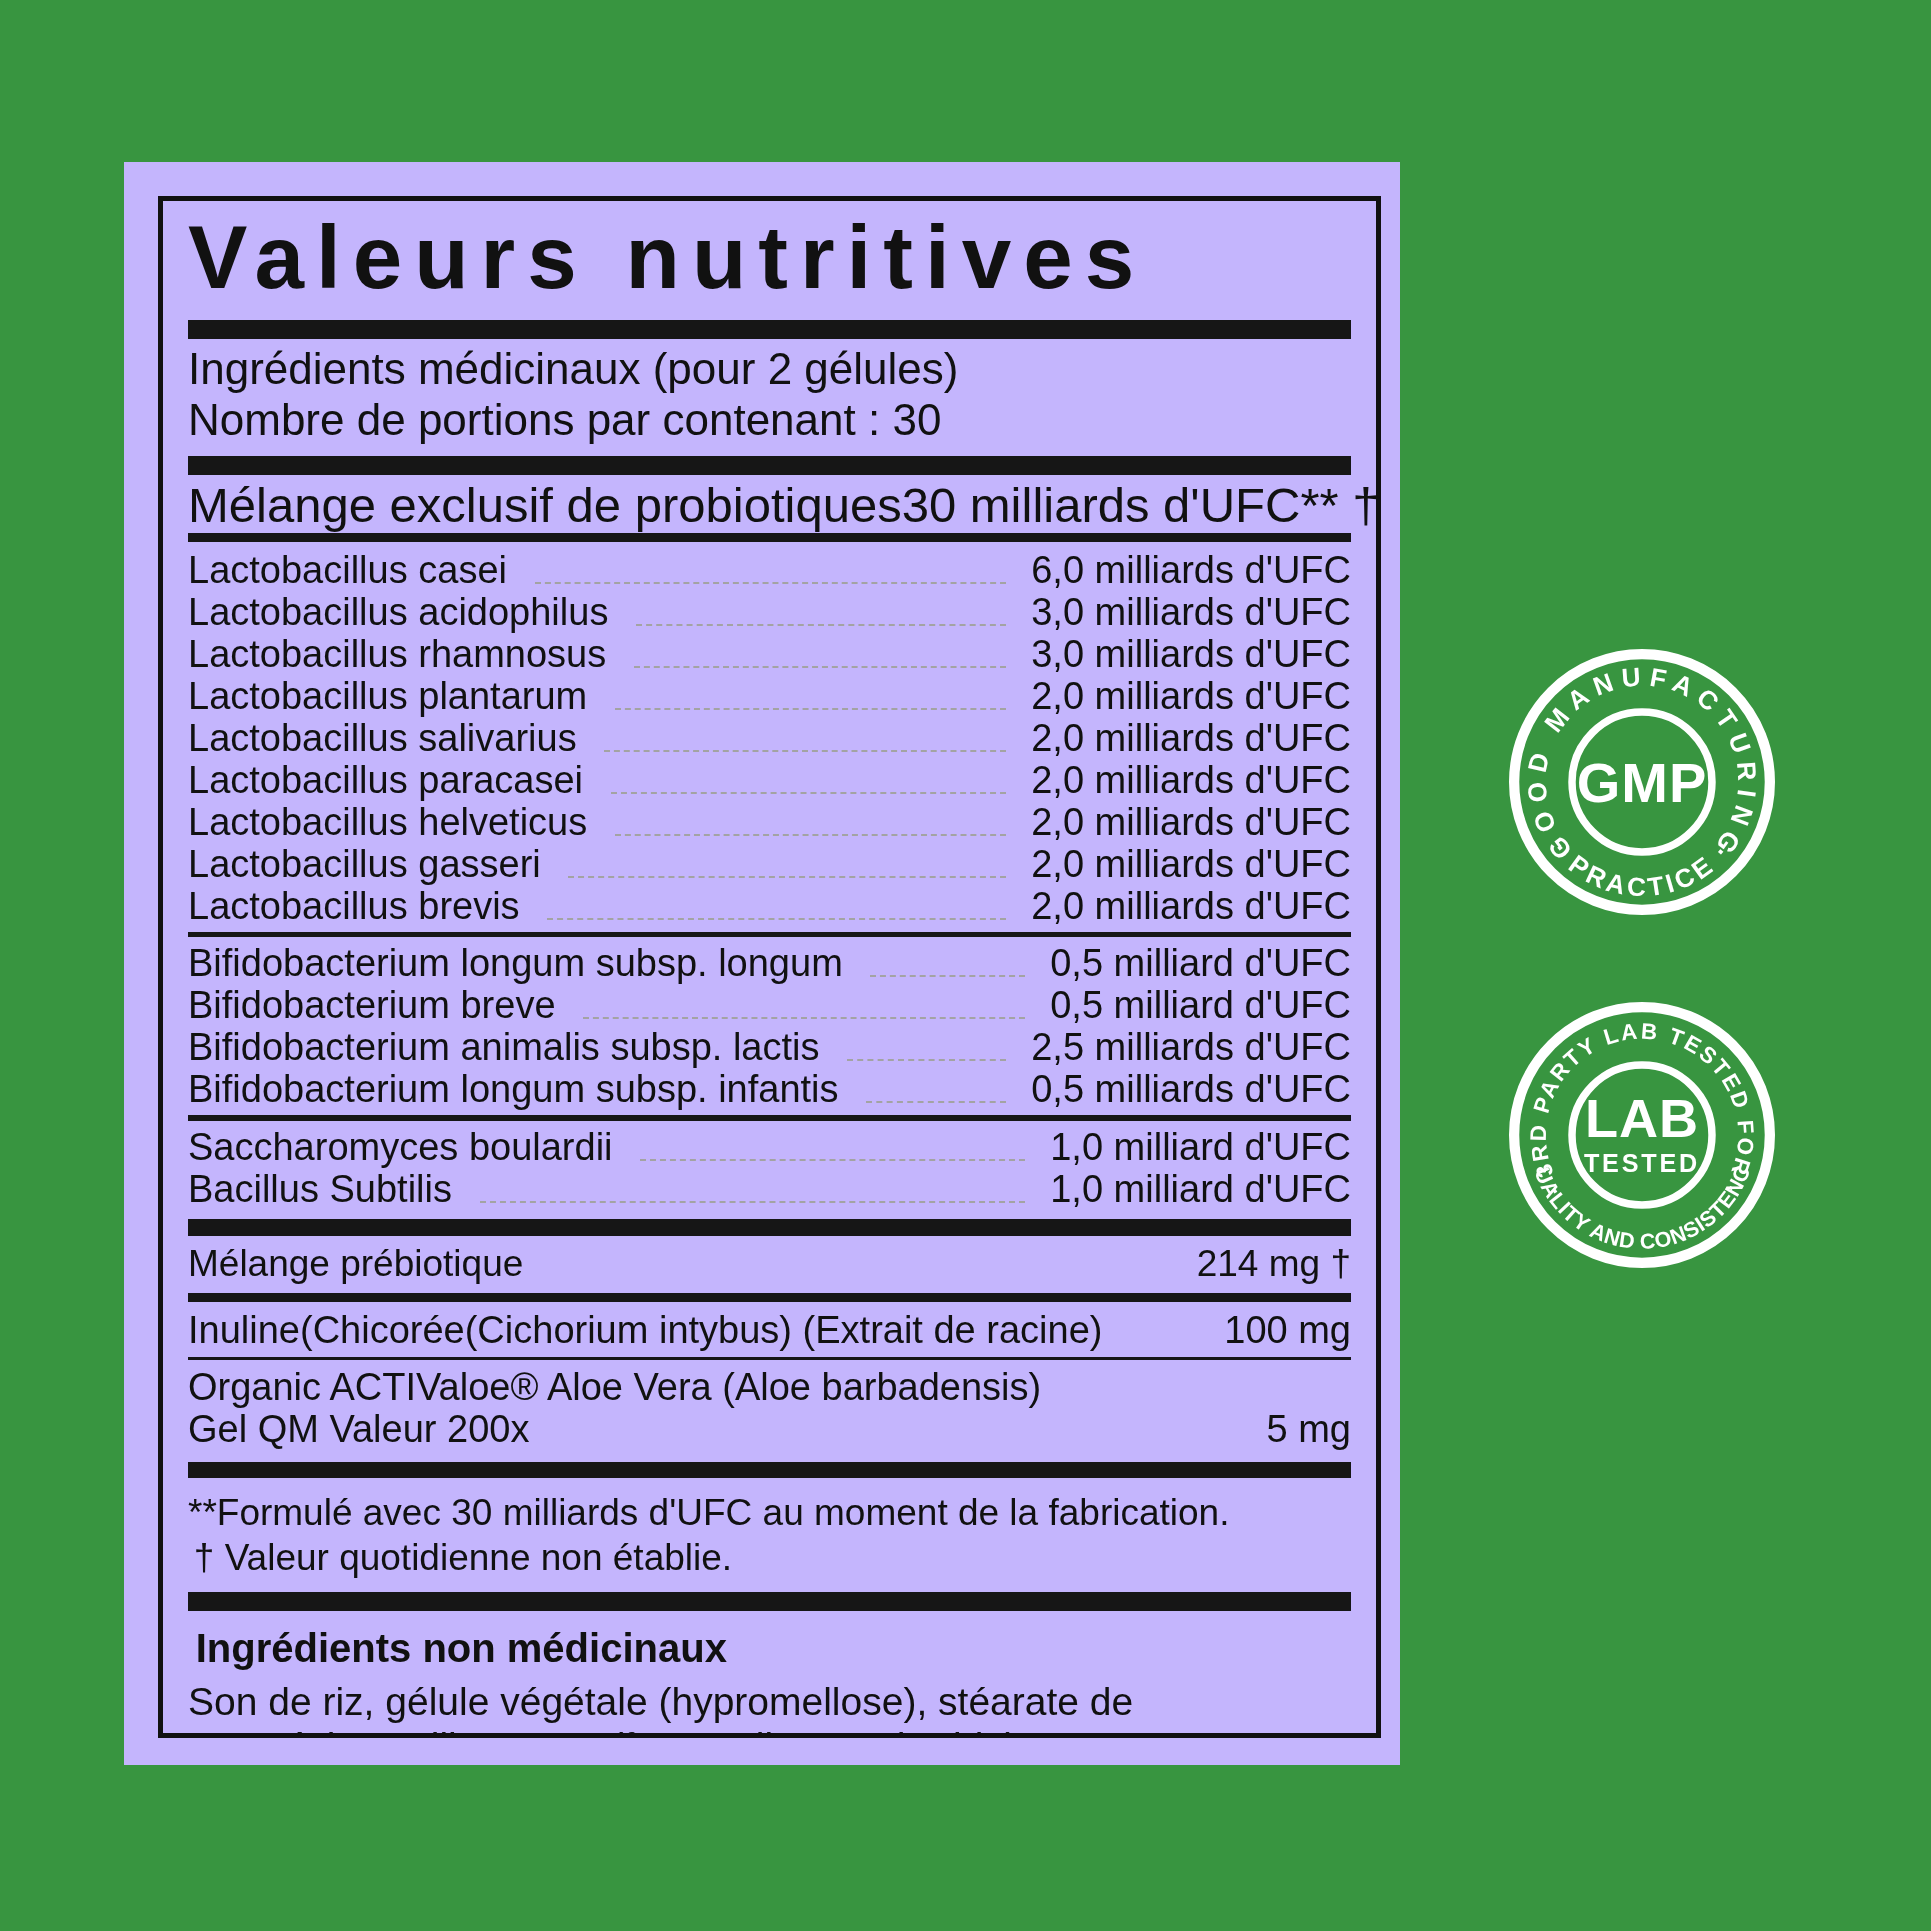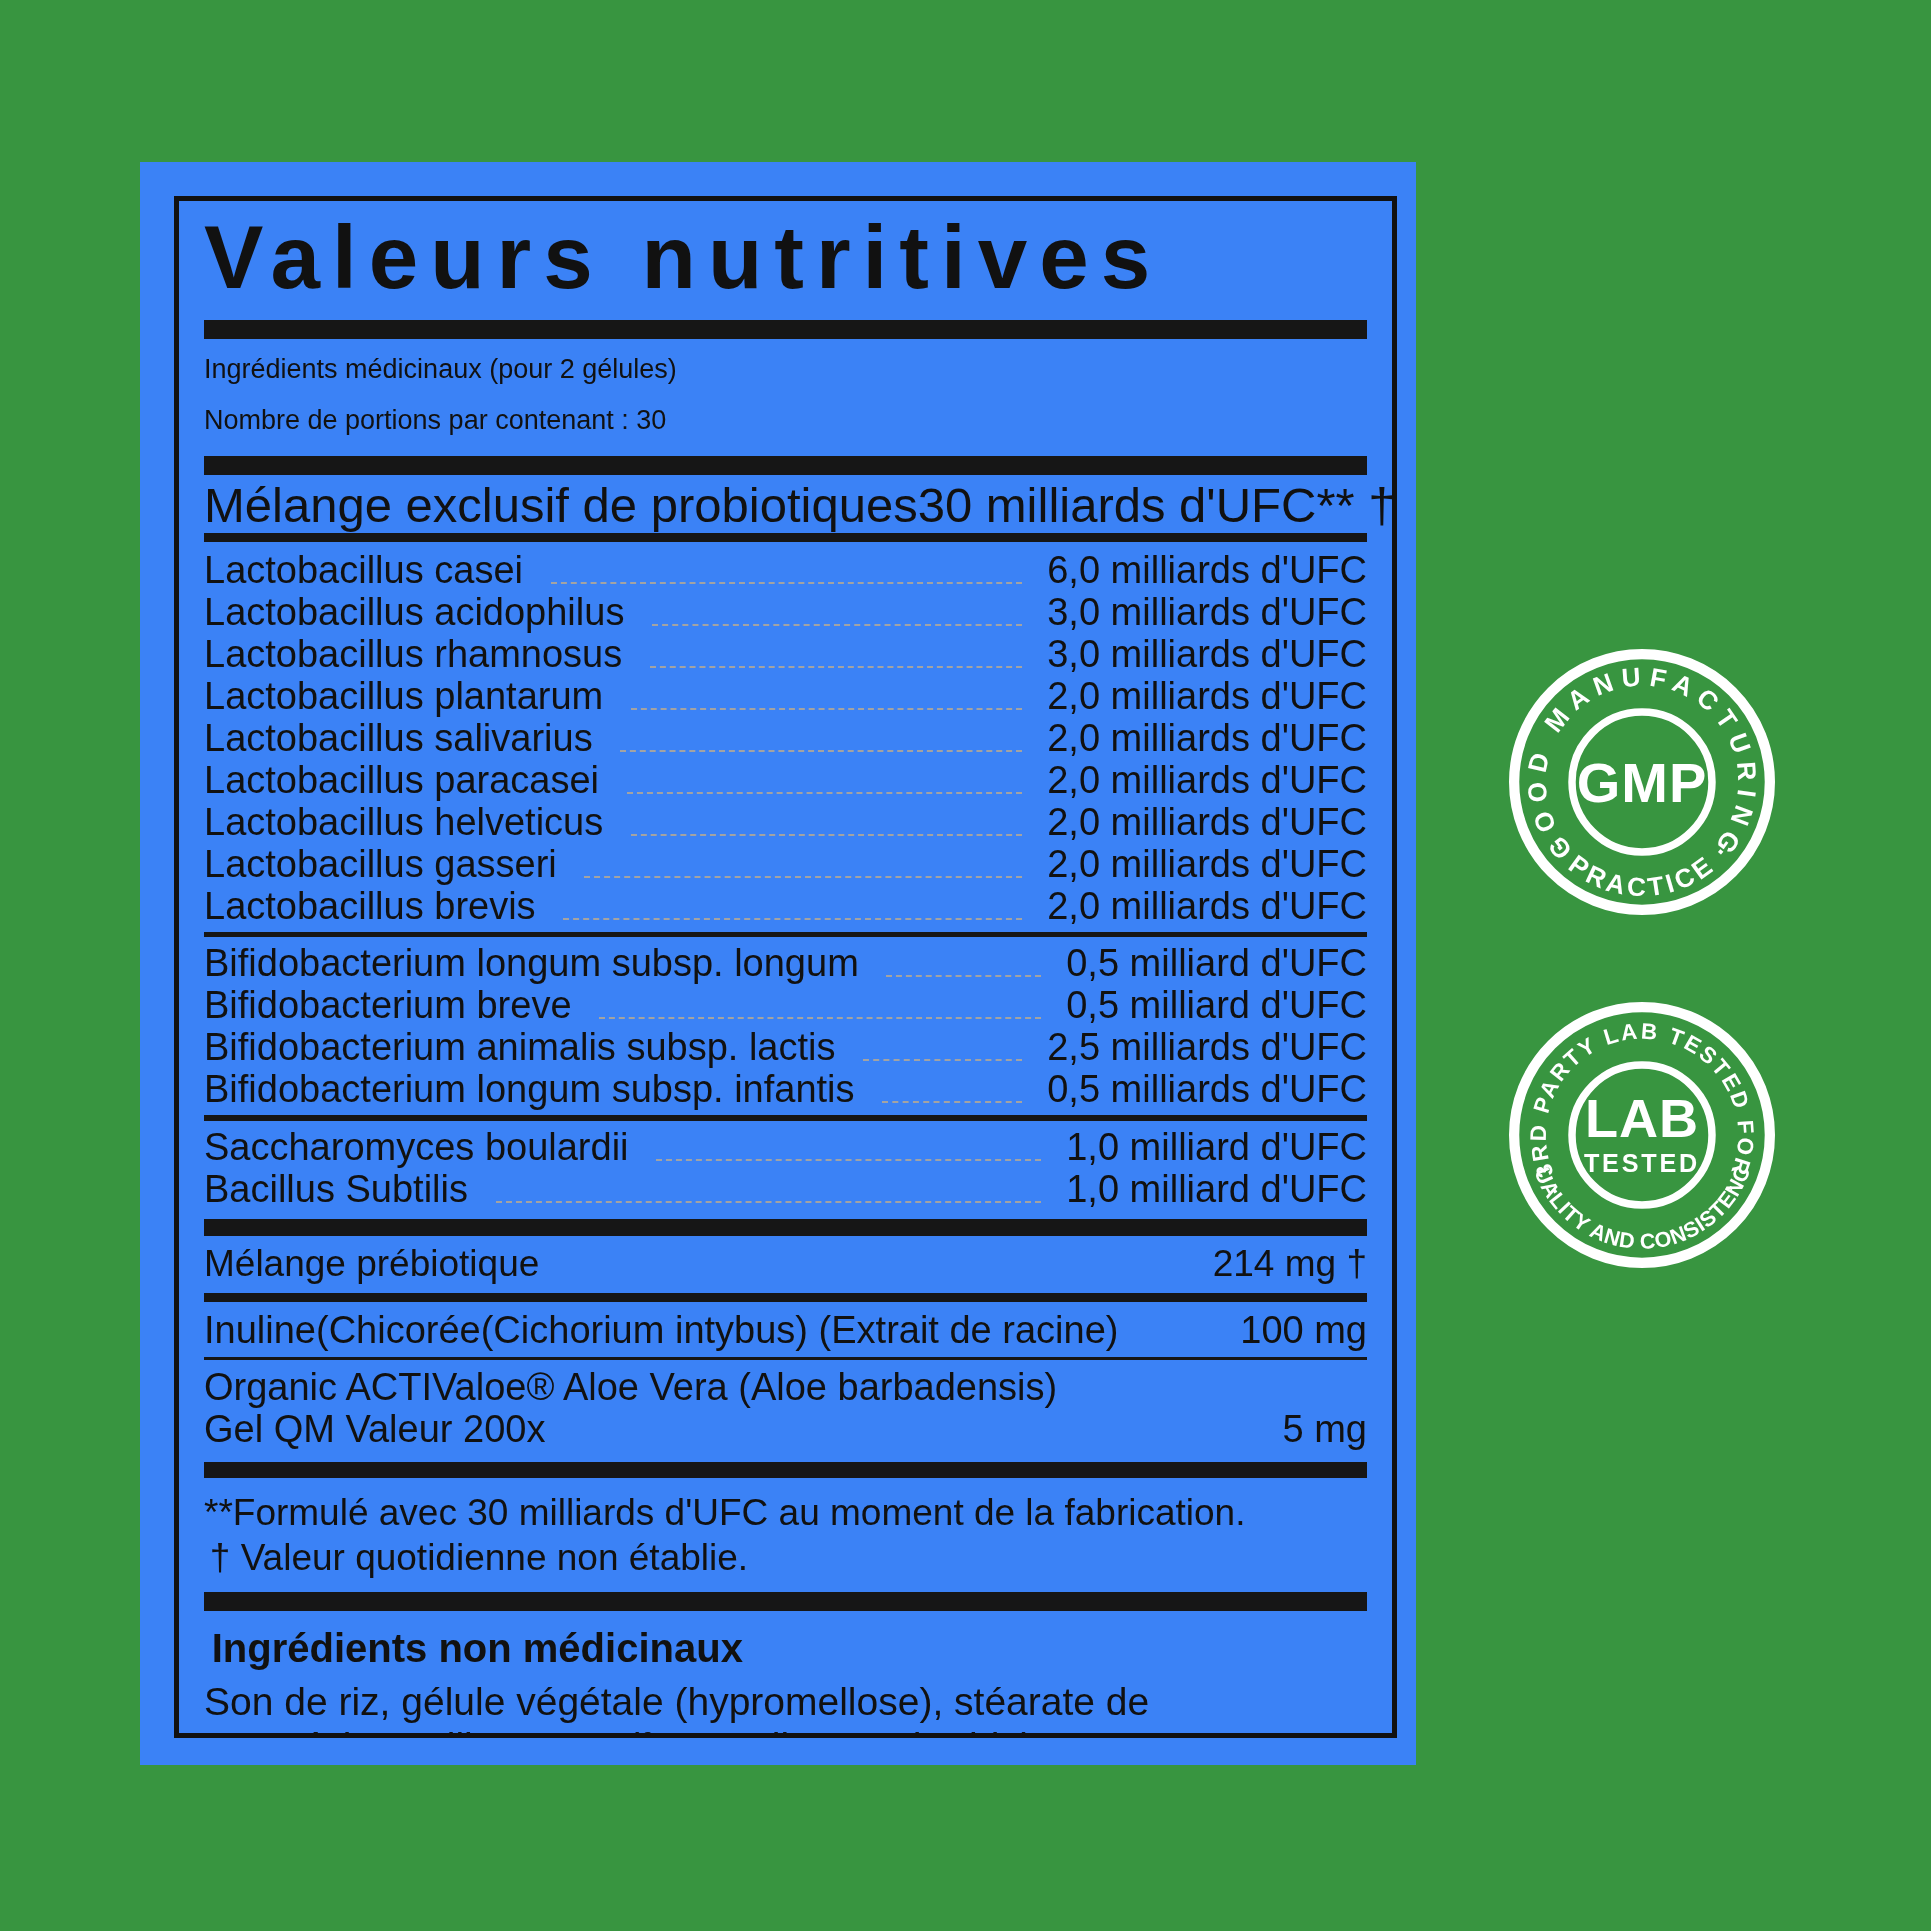--- a/index.html
+++ b/index.html
@@ -1,32 +1,32 @@
 <!DOCTYPE html>
 <html><head>
 <meta charset="utf-8">
 <style>
   html,body{margin:0;padding:0;}
   body{width:1931px;height:1931px;font-family:"Liberation Sans",sans-serif;}
   .stage{position:relative;width:1931px;height:1931px;background:#389540;overflow:hidden;}
 
-  .panel{position:absolute;left:140px;top:162px;width:1276px;height:1603px;background:#3b82f6;}
+  .panel{position:absolute;left:124px;top:162px;width:1276px;height:1603px;background:#c4b5fd;}
   .inner{position:absolute;left:34px;top:34px;width:1223px;height:1542px;border:5.8px solid #111;
          box-sizing:border-box;padding:0 25px 19.3px 25px;overflow:hidden;color:#111;}
 
   .title{margin:9.7px 0 0 0;font-size:89px;line-height:1.05;font-weight:bold;letter-spacing:.135em;white-space:nowrap;}
   .bar{background:#161616;}
   .bar-xl{height:19.3px;}
   .bar-lg{height:16.4px;}
   .bar-md{height:8.7px;}
   .bar-sm{height:5.8px;margin:4.8px 0;}
   .bar-xs{height:2.9px;margin:5.8px 0;}
 
   .t-after-title{margin-top:15.4px;}
-  .intro{margin:7.7px 0 0 0;font-size:27px;line-height:44px;}
+  .intro{margin:7.7px 0 0 0;font-size:44px;line-height:44px;}
   .t-after-intro{margin-top:13.5px;}
 
   .row{display:flex;align-items:baseline;font-size:38px;line-height:42px;}
   .row .nm{white-space:nowrap;}
   .row .val{white-space:nowrap;margin-left:auto;text-align:right;}
   .hdr{margin:8.7px 0 7.7px 0;font-size:49px;}
   .leader-row .leader{flex:1;min-width:13.5px;border-bottom:2.4px dashed #a3a3a3;margin:0 9.7px 6.8px 11.6px;align-self:flex-end;}
   .group{padding:0;}
   #groups{margin-top:6.8px;}
   .group .row{line-height:42px;gap:16px;}

